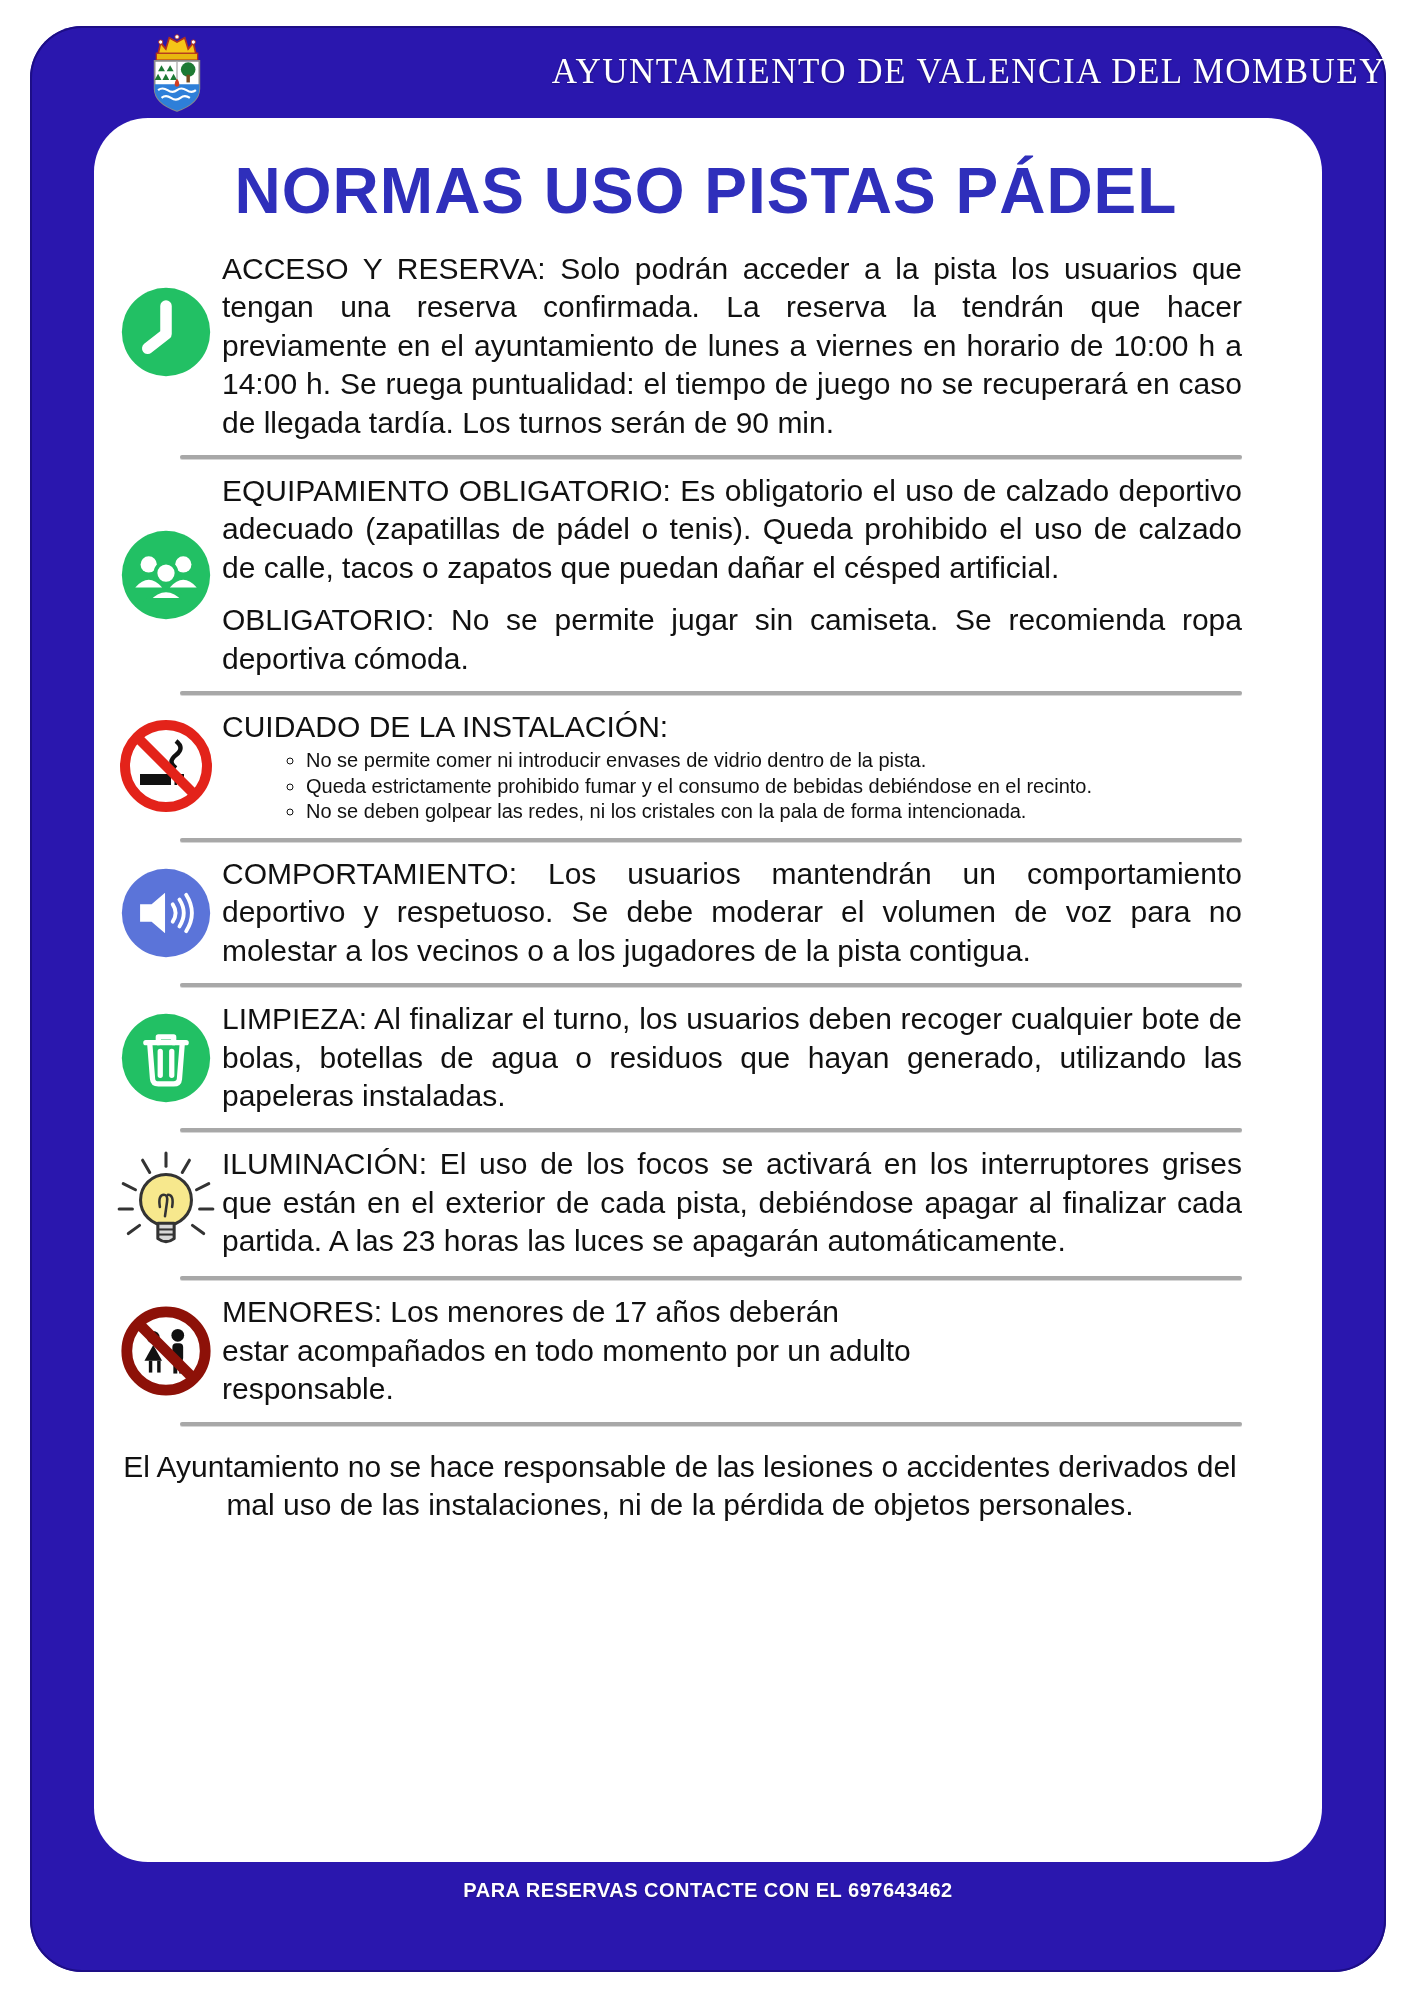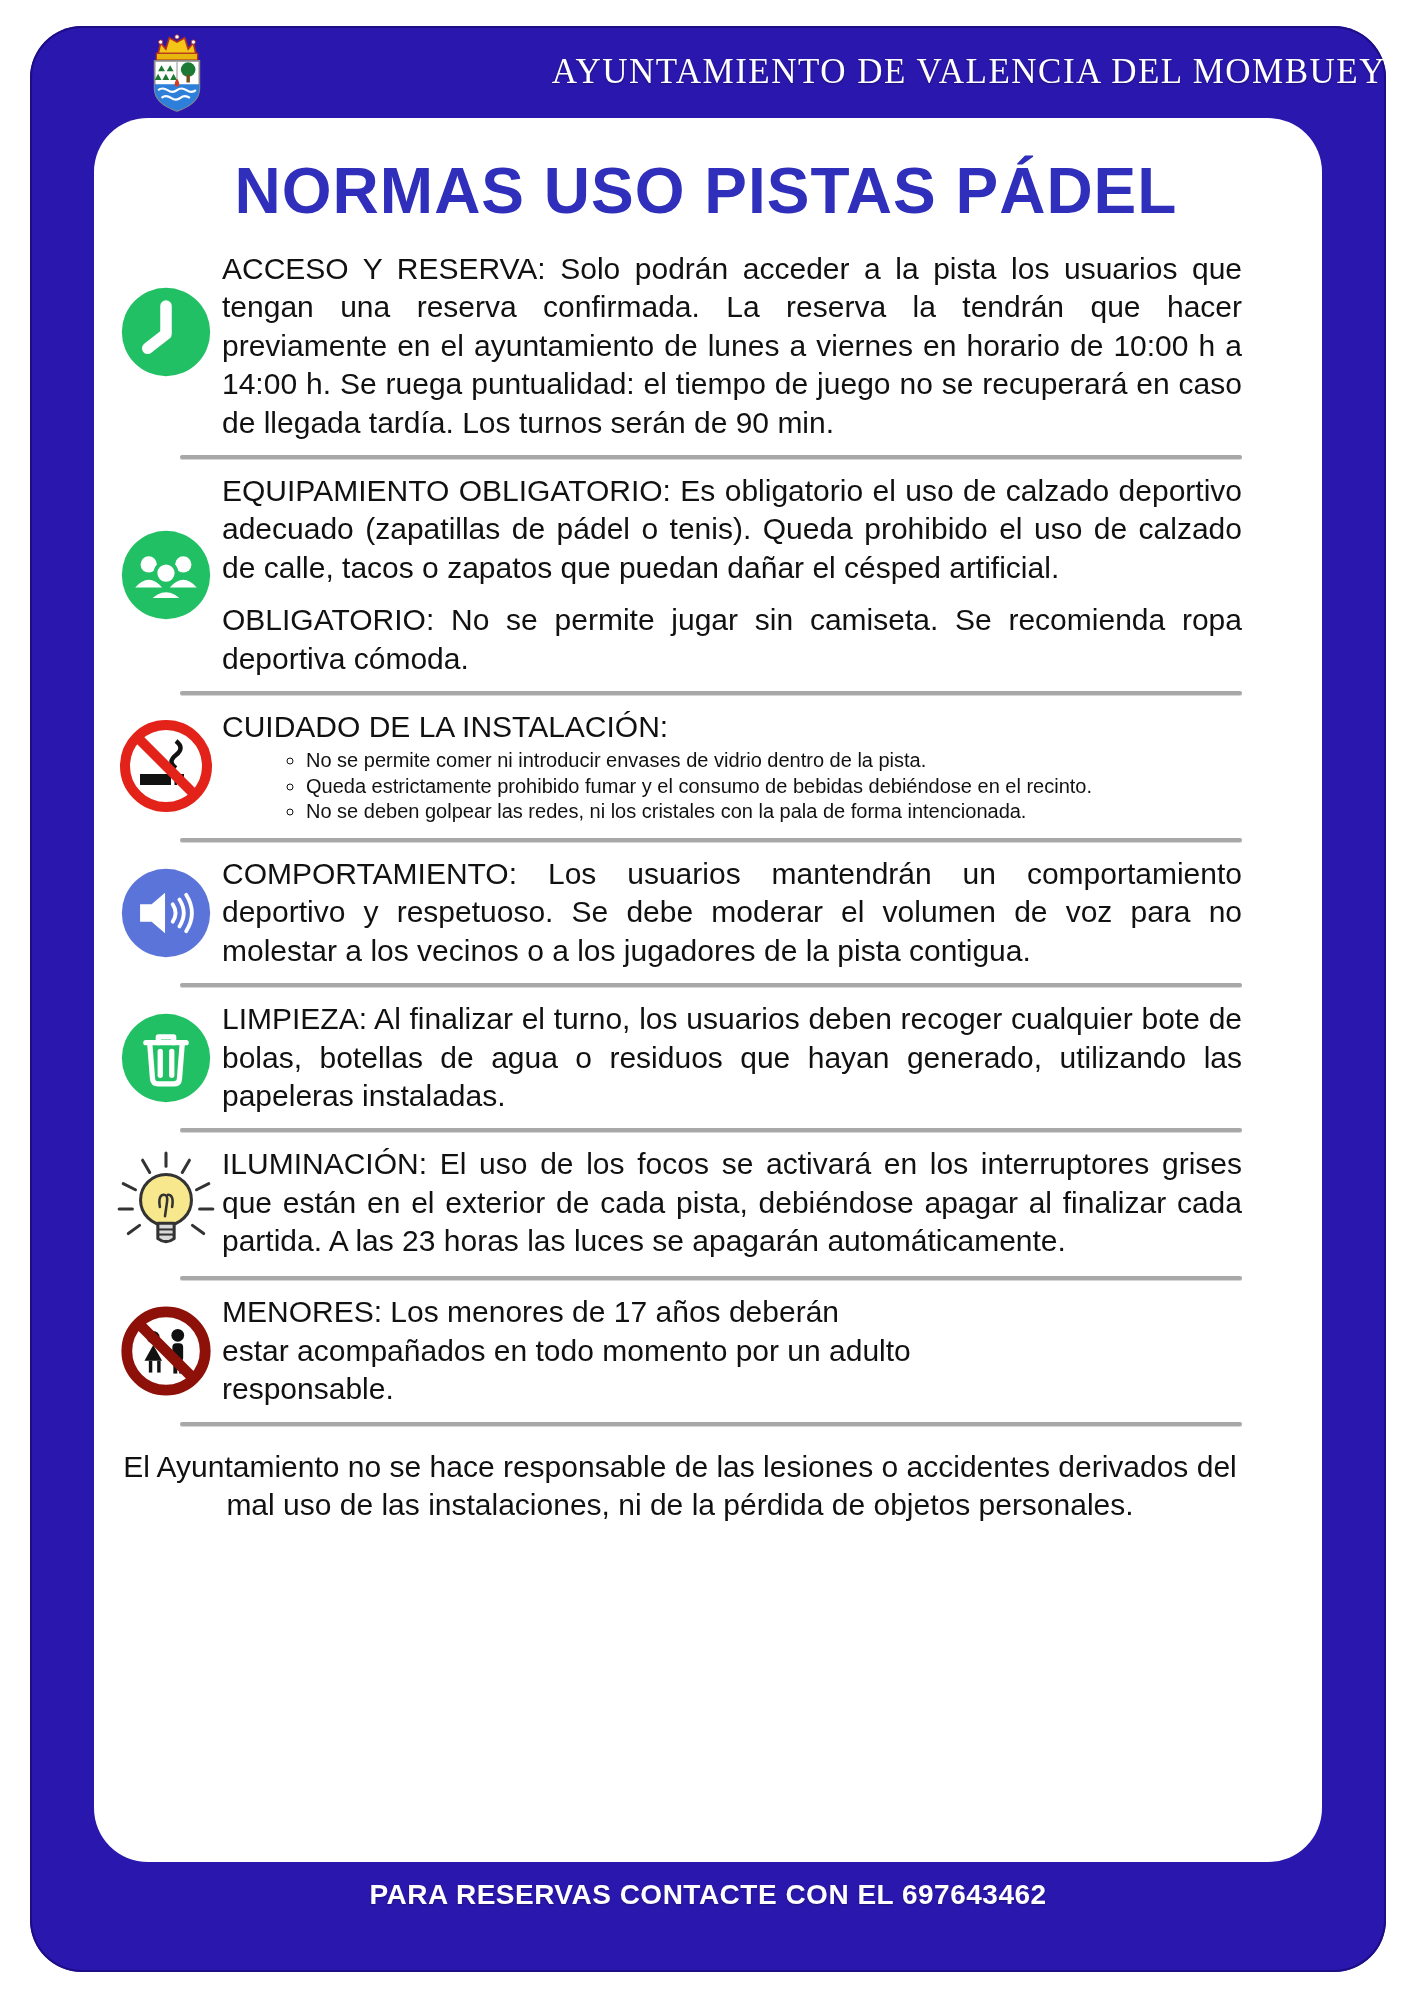--- a/index.html
+++ b/index.html
@@ -86,21 +86,21 @@
     line-height:1.28;
     text-align:center;
     color:#111111;
   }
   .footer {
     margin-top:16px;
     text-align:center;
     color:#ffffff;
   }
   .footer p {
-    font-size:28px;
+    font-size:20px;
     font-weight:bold;
     letter-spacing:0.5px;
     line-height:1.2;
     margin-bottom:12px;
     text-shadow:0 1px 2px rgba(0,0,0,.3);
   }
 </style>
 </head>
 <body>
 

